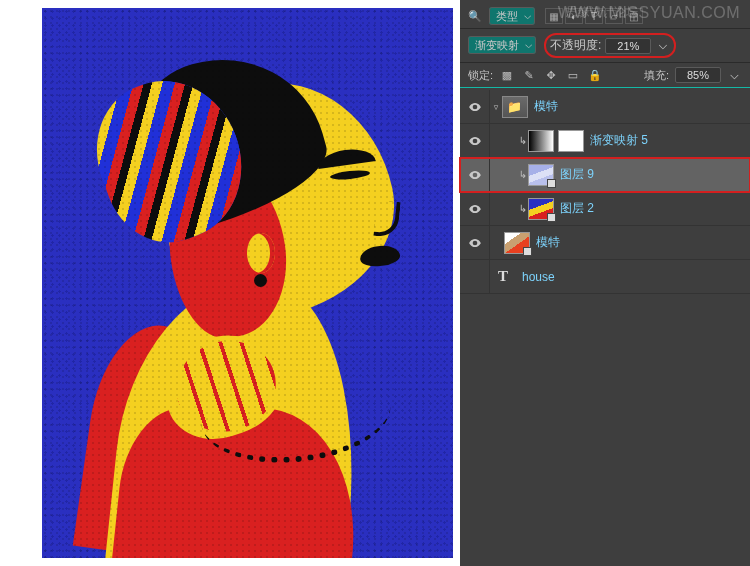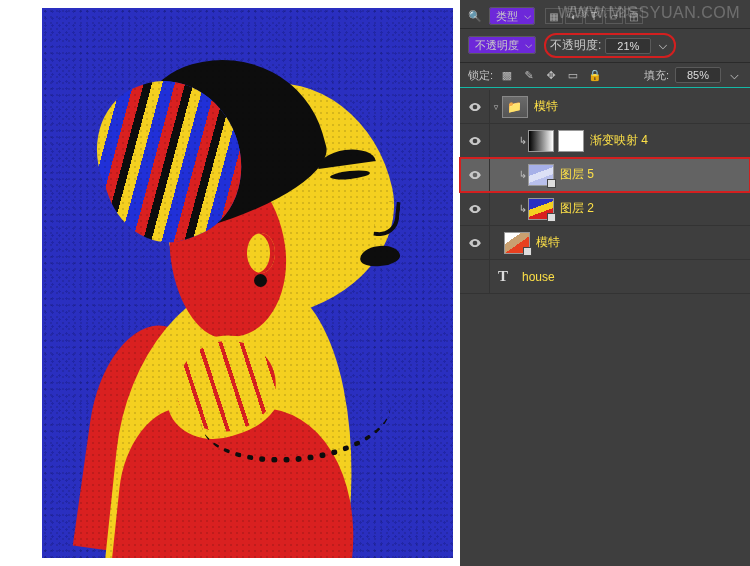--- a/index.html
+++ b/index.html
@@ -6,21 +6,21 @@
 body{width:750px;height:566px;background:#fff;display:flex;position:relative}
 .canvas-area{flex:0 0 460px;height:566px;padding:8px 0 8px 42px;background:#fff}
 .artwork{width:411px;height:550px;background:#2a2fc0;position:relative;overflow:hidden}
 .art-fig{position:absolute;inset:0}
 .panel{flex:1;background:#3e3e3e;color:#c8c8c8;font-size:12px;position:relative}
 .watermark{position:absolute;top:4px;right:10px;color:rgba(255,255,255,.25);font-size:16px;letter-spacing:.5px;pointer-events:none}
 .brand{position:absolute;top:4px;left:106px;color:rgba(255,255,255,.25);font-size:12px;pointer-events:none}
 .row{display:flex;align-items:center;gap:6px;padding:4px 8px;border-bottom:1px solid #2a2a2a}
 .row.top{padding-top:8px}
 .icn{width:15px;height:15px;display:inline-flex;align-items:center;justify-content:center;font-size:11px;color:#c8c8c8}
-select,.sel{background:#6d28d9;color:#c8c8c8;border:1px solid #5a5a5a;border-radius:3px;padding:2px 16px 2px 6px;font-size:11px;appearance:none;position:relative}
+select,.sel{background:#0f766e;color:#c8c8c8;border:1px solid #5a5a5a;border-radius:3px;padding:2px 16px 2px 6px;font-size:11px;appearance:none;position:relative}
 .sel-wrap{position:relative;display:inline-block}
 .sel-wrap::after{content:"⌵";position:absolute;right:4px;top:2px;color:#c8c8c8;font-size:9px;pointer-events:none}
 .filter-icons{display:flex;gap:2px;margin-left:4px}
 .filter-icons .fi{width:18px;height:16px;border:1px solid #5a5a5a;background:#3e3e3e;display:flex;align-items:center;justify-content:center;font-size:10px;color:#aaa}
 .opacity-row{display:flex;align-items:center;gap:8px;padding:4px 8px;border-bottom:1px solid #2a2a2a}
 .opacity-box{display:flex;align-items:center;gap:4px;padding:2px 4px;border:2px solid #d31f1f;border-radius:12px}
 .pct{background:#333;border:1px solid #5a5a5a;border-radius:2px;padding:1px 11px;font-size:11px;min-width:36px;text-align:center;color:#ddd}
 .lock-row{display:flex;align-items:center;gap:6px;padding:4px 8px;border-bottom:1px solid #14b8a6;font-size:11px}
 .lock-row .mini{width:16px;height:15px;display:inline-flex;align-items:center;justify-content:center;color:#bbb;font-size:11px}
 .layers{padding:2px 0}
@@ -34,21 +34,21 @@
 .thumb{width:26px;height:22px;border:1px solid #999;background:#888;display:inline-flex;align-items:center;justify-content:center;margin-right:4px;position:relative}
 .thumb.folder{background:linear-gradient(#6a6a6a,#555);border-color:#888}
 .thumb.solid-blue{background:#2a2fc0}
 .thumb.adjust{background:linear-gradient(90deg,#000 0%,#fff 100%)}
 .thumb.mask{background:#fff}
 .thumb.checker{background-image:linear-gradient(45deg,#999 25%,transparent 25%),linear-gradient(-45deg,#999 25%,transparent 25%),linear-gradient(45deg,transparent 75%,#999 75%),linear-gradient(-45deg,transparent 75%,#999 75%);background-size:8px 8px;background-position:0 0,0 4px,4px -4px,-4px 0;background-color:#ddd}
 .thumb.img1{background:linear-gradient(160deg,#2a2fc0 38%,#f4d020 38%,#f4d020 62%,#d92020 62%)}
 .thumb.img2{background:linear-gradient(160deg,#a6b0e8 38%,#dce0f6 38%,#dce0f6 62%,#b9c0ec 62%)}
 .thumb.img3{background:linear-gradient(145deg,#fff 30%,#c9a070 30%,#c9a070 55%,#e84020 55%)}
 .thumb .corner{position:absolute;right:-3px;bottom:-3px;width:9px;height:9px;background:#ddd;border:1px solid #444}
-.layer-name{color:#fde047;font-size:12px;margin-left:2px}
+.layer-name{color:#7dd3fc;font-size:12px;margin-left:2px}
 .t-glyph{width:26px;height:22px;display:inline-flex;align-items:center;justify-content:center;color:#ddd;font-family:Georgia,serif;font-weight:bold;font-size:15px;margin-right:4px}
 .link-dot{width:10px;color:#bbb;font-size:10px;display:inline-flex;justify-content:center}
 
 .bg-dot{position:absolute;inset:0;background-image:radial-gradient(circle,#1a1e90 1.2px,transparent 1.2px);background-size:7px 7px;opacity:.55}
 .neck{position:absolute;left:78px;bottom:0;width:240px;height:280px;background:#f4d020;border-top-left-radius:130px 180px;border-top-right-radius:120px 260px;transform:skewX(-6deg)}
 .neck-shadow{position:absolute;left:78px;bottom:0;width:240px;height:150px;background:#d92020;border-top-left-radius:100px 150px;border-top-right-radius:200px 280px;transform:skewX(-6deg)}
 .head{position:absolute;left:120px;top:76px;width:230px;height:230px;background:#f4d020;border-radius:55% 60% 70% 45% / 60% 70% 55% 55%;transform:rotate(-12deg)}
 .face-shadow{position:absolute;left:128px;top:154px;width:115px;height:175px;background:#d92020;border-radius:50% 60% 60% 45% / 60% 60% 55% 55%;transform:rotate(-8deg)}
 .hair-cap{position:absolute;left:88px;top:50px;width:190px;height:160px;background:#0d0d0d;border-radius:55% 70% 90% 30% / 65% 80% 35% 50%;transform:rotate(-16deg)}
 .scarf{position:absolute;left:58px;top:72px;width:140px;height:160px;background:#2030d8;border-radius:55% 60% 60% 50%;transform:rotate(-20deg);overflow:hidden}
@@ -105,21 +105,21 @@
       <div class="fi">▦</div>
       <div class="fi">◐</div>
       <div class="fi">T</div>
       <div class="fi">▱</div>
       <div class="fi">◫</div>
     </div>
   </div>
 
   <div class="opacity-row">
     <span class="sel-wrap">
-      <span class="sel" style="min-width:110px">不透明度</span>
+      <span class="sel" style="min-width:110px">渐变映射</span>
     </span>
     <div class="opacity-box">
       <span>不透明度:</span>
       <span class="pct">21%</span>
       <span class="icn">⌵</span>
     </div>
   </div>
 
   <div class="lock-row">
     <span>锁定:</span>
@@ -149,35 +149,35 @@
     <div class="layer">
       <div class="eye-col">
           <svg class="eye" viewBox="0 0 24 24" fill="#c8c8c8">
             <path d="M12 5C5 5 2 12 2 12s3 7 10 7 10-7 10-7-3-7-10-7zm0 11a4 4 0 110-8 4 4 0 010 8z"></path>
           </svg>
         </div>
       <span class="indent ind-2"></span>
       <span class="link-dot">↳</span>
       <span class="thumb adjust"></span>
       <span class="thumb mask"></span>
-      <span class="layer-name">渐变映射 4</span>
+      <span class="layer-name">渐变映射 5</span>
     </div>
 
     <div class="layer selected">
       <div class="eye-col">
           <svg class="eye" viewBox="0 0 24 24" fill="#c8c8c8">
             <path d="M12 5C5 5 2 12 2 12s3 7 10 7 10-7 10-7-3-7-10-7zm0 11a4 4 0 110-8 4 4 0 010 8z"></path>
           </svg>
         </div>
       <span class="indent ind-2"></span>
       <span class="link-dot">↳</span>
       <span class="thumb img2">
           <span class="corner"></span>
         </span>
-      <span class="layer-name">图层 5</span>
+      <span class="layer-name">图层 9</span>
     </div>
 
     <div class="layer">
       <div class="eye-col">
           <svg class="eye" viewBox="0 0 24 24" fill="#c8c8c8">
             <path d="M12 5C5 5 2 12 2 12s3 7 10 7 10-7 10-7-3-7-10-7zm0 11a4 4 0 110-8 4 4 0 010 8z"></path>
           </svg>
         </div>
       <span class="indent ind-2"></span>
       <span class="link-dot">↳</span>

